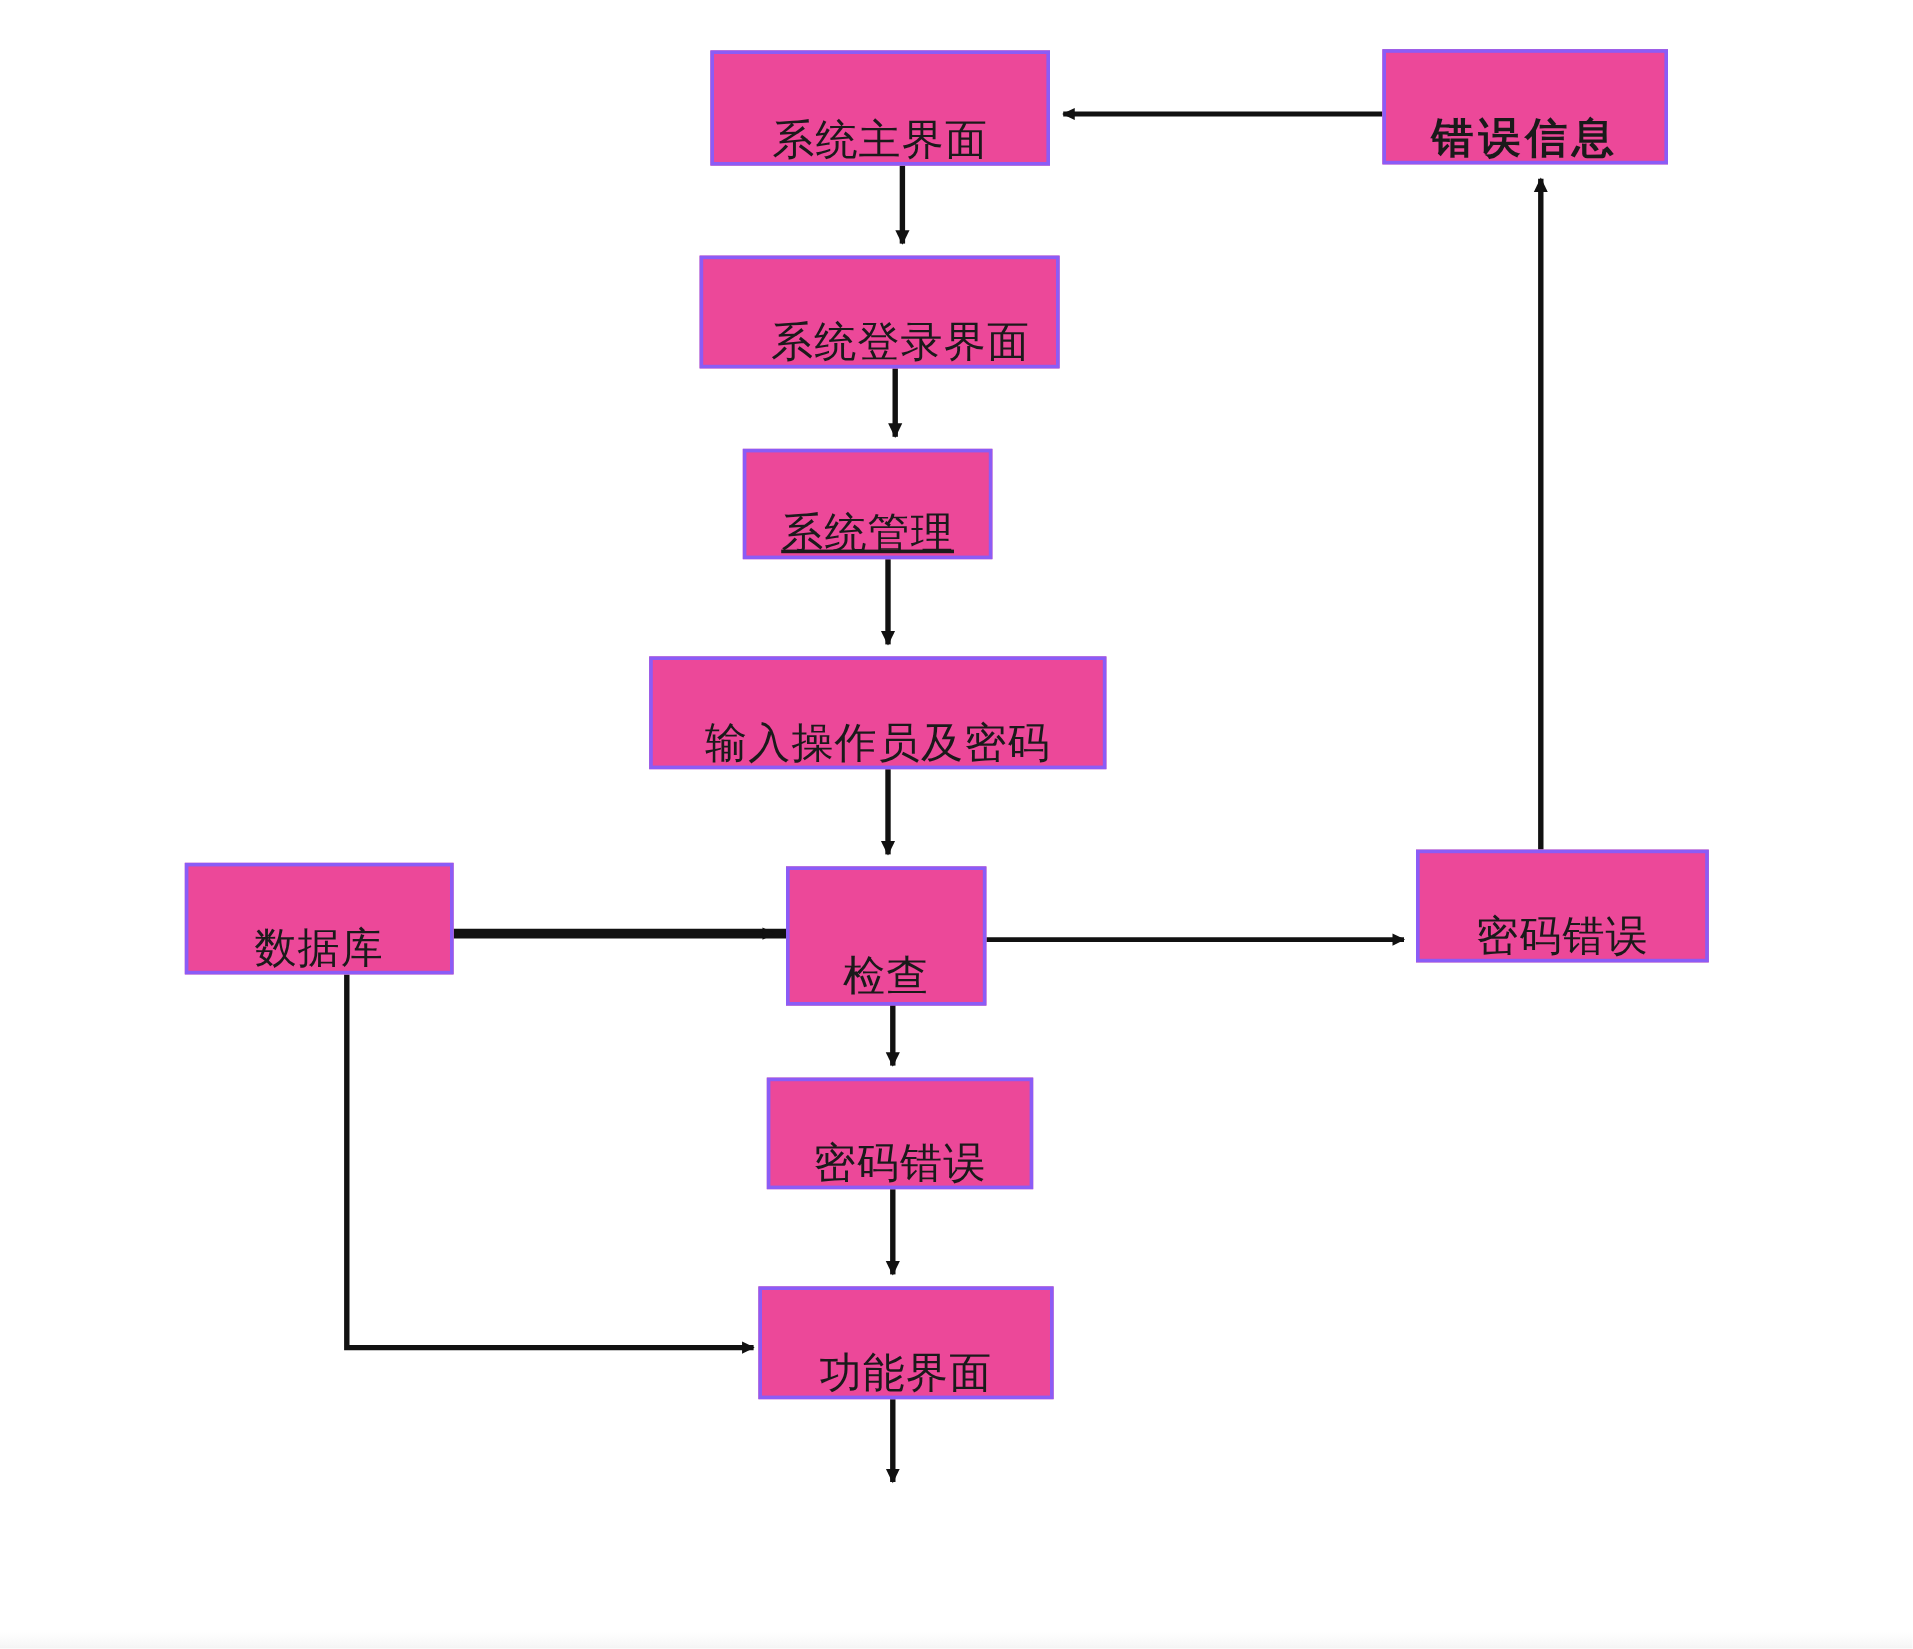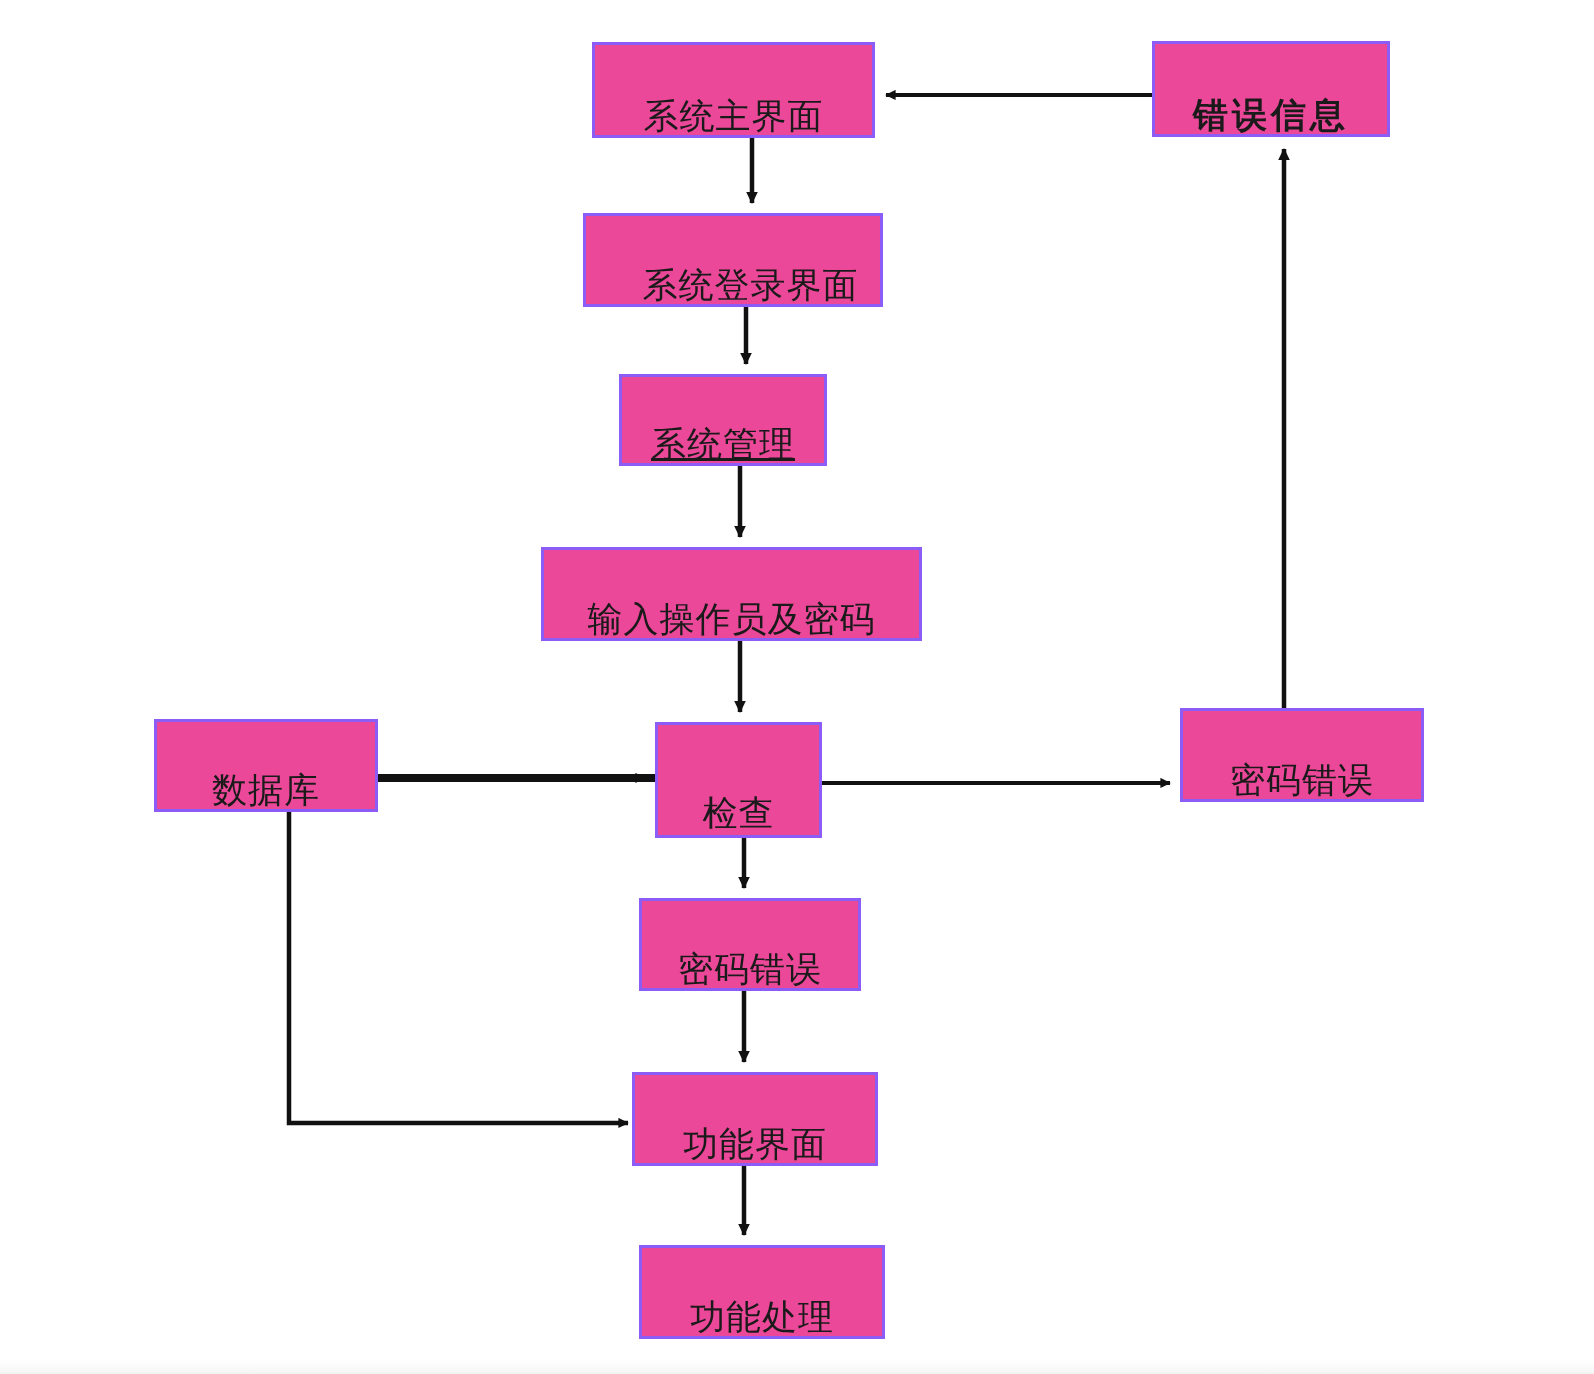--- a/index.html
+++ b/index.html
@@ -154,19 +154,16 @@
   </div>
 
   <div class="node" style="left:639px; top:898px; width:222px; height:93px;">
     <span class="node-label">密码错误</span>
   </div>
 
   <div class="node" style="left:632px; top:1072px; width:246px; height:94px;">
     <span class="node-label">功能界面</span>
   </div>
 
-  <div class="node" style="left:639px; top:1245px; width:246px; height:94px;">
-    <span class="node-label">功能处理</span>
-  </div>
 
   <div class="bottom-fade"></div>
 
 </div>
 
 </body></html>

